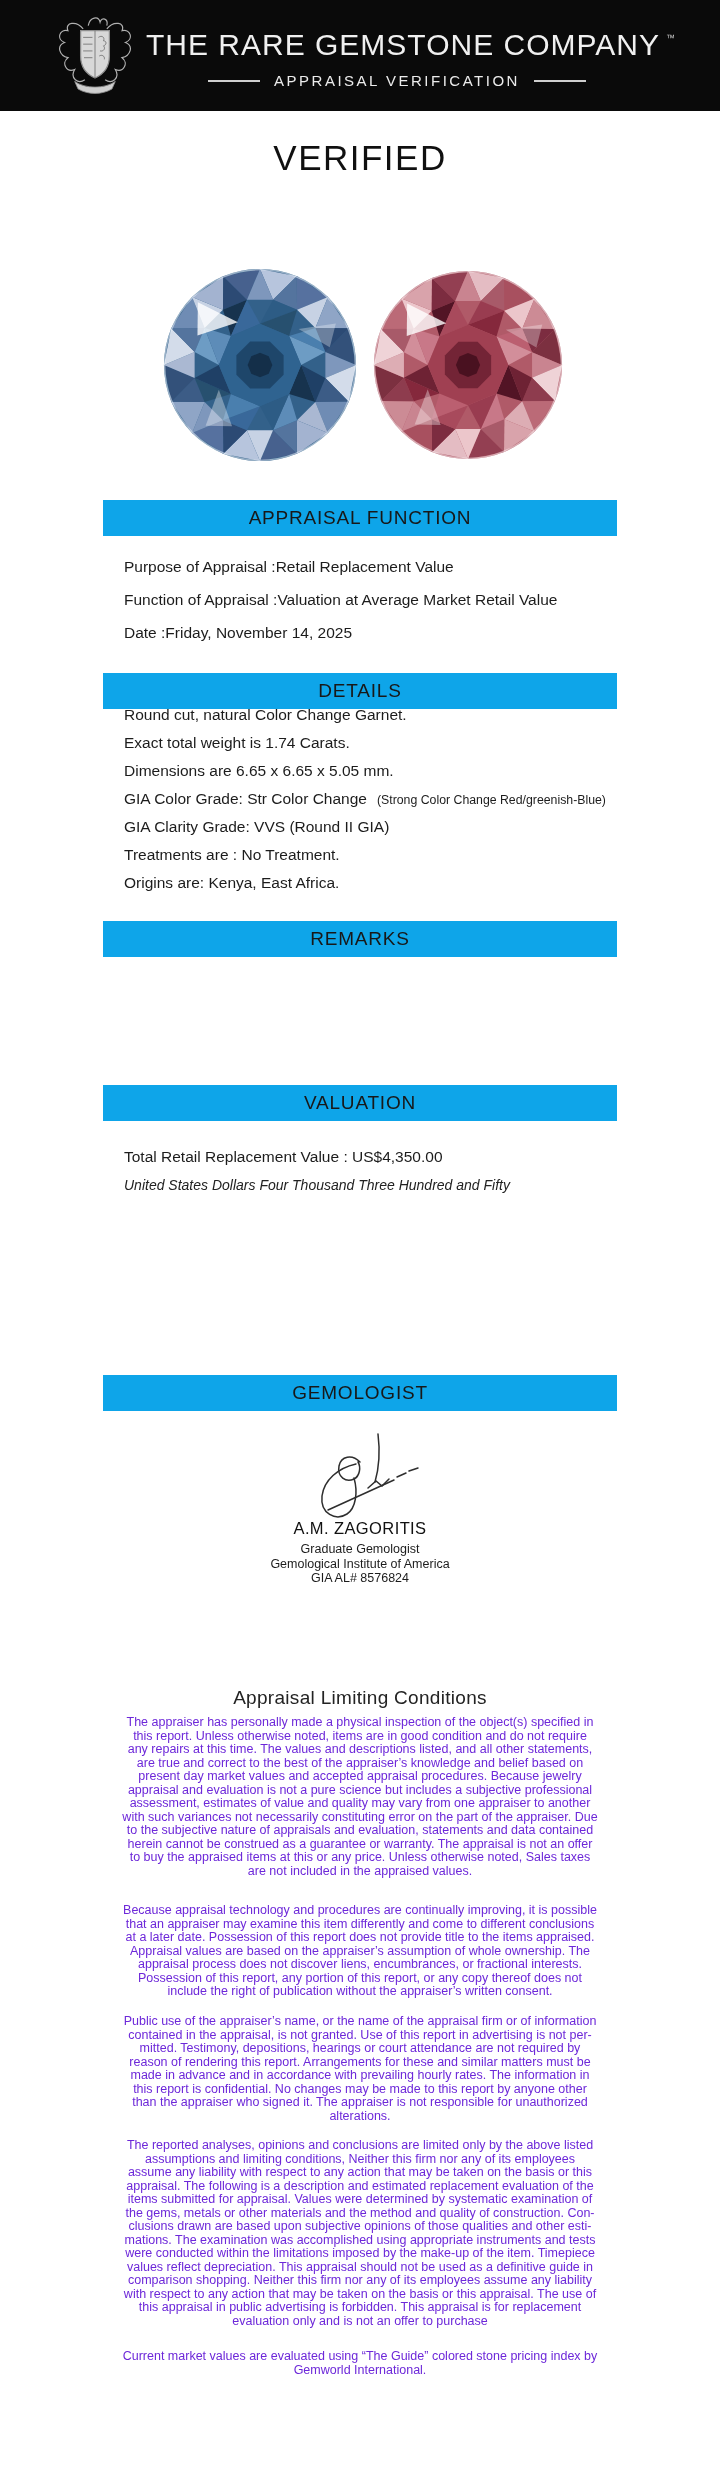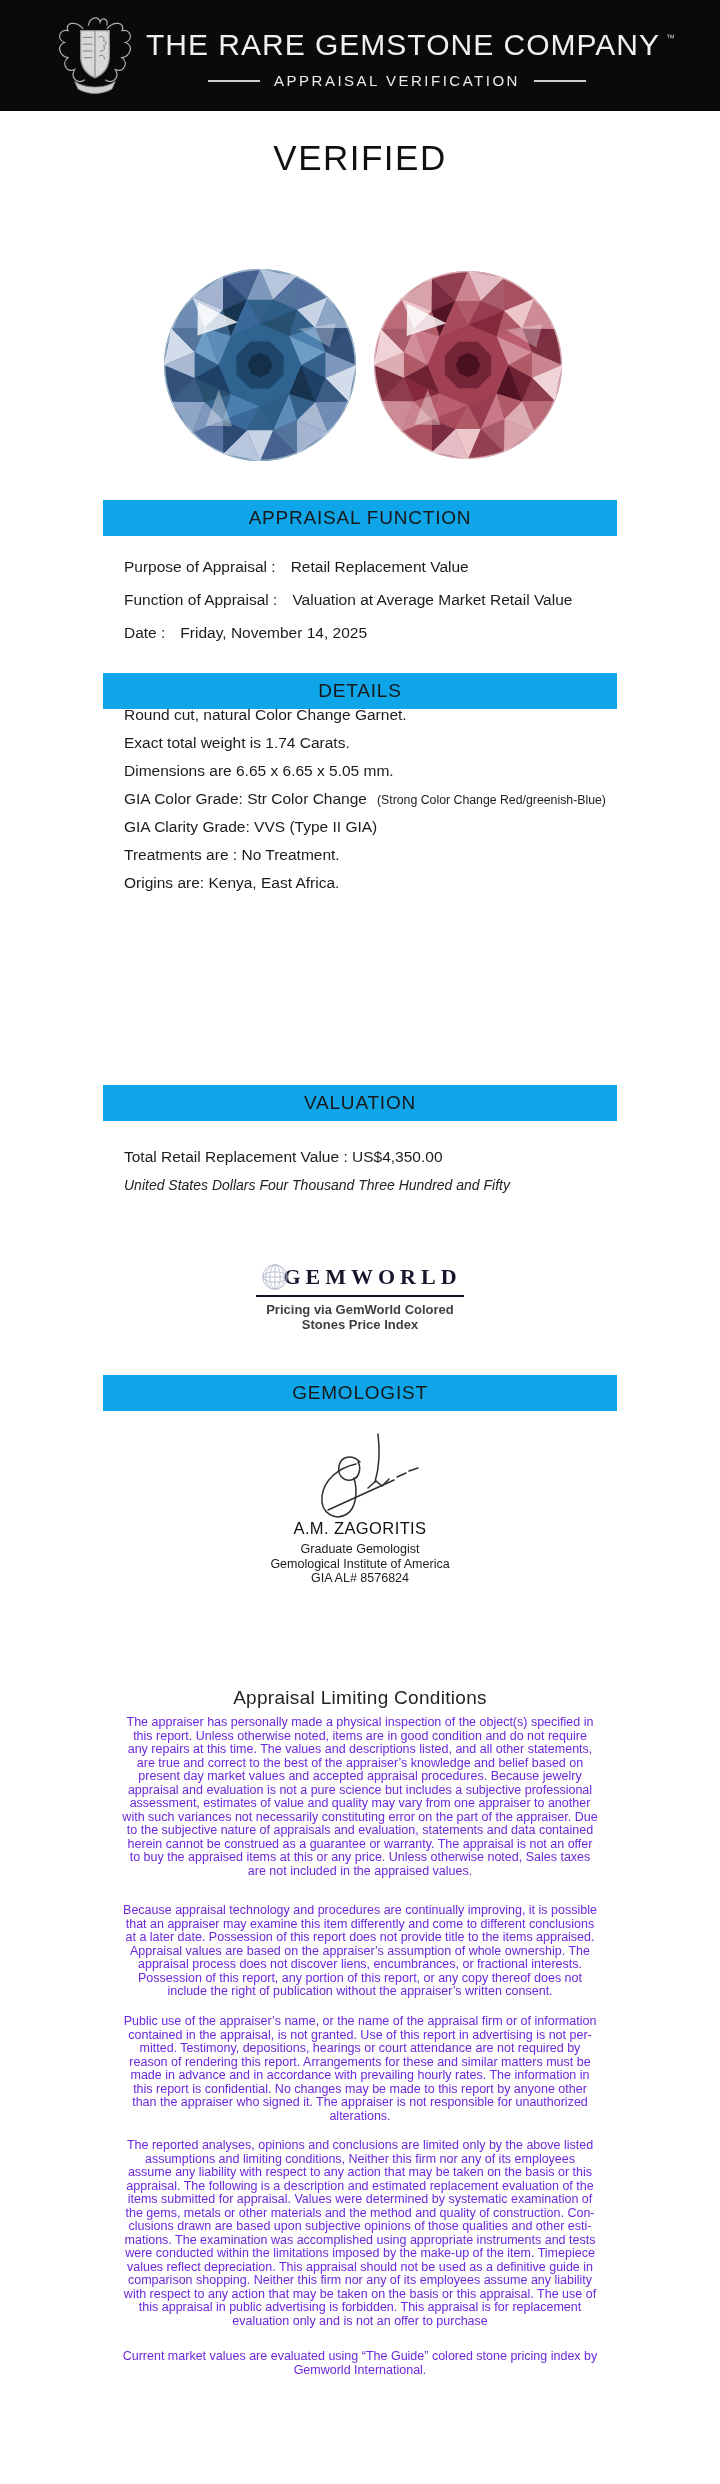--- a/index.html
+++ b/index.html
@@ -30,21 +30,21 @@
   .bar{position:absolute;left:103px;width:514px;height:36px;background:#0ea5e9;
        display:flex;align-items:center;justify-content:center;
        font-size:19px;letter-spacing:0.8px;color:#181818;}
   #bar-function{top:500px}
   #bar-details{top:673px}
   #bar-remarks{top:921px}
   #bar-valuation{top:1085px}
   #bar-gemologist{top:1375px}
 
   
-  .func-row{position:absolute;left:124px;font-size:15.5px;display:flex;gap:15px;white-space:nowrap;}
+  .func-row{position:absolute;left:124px;font-size:15.5px;display:flex;white-space:nowrap;}
   #func-0{top:558px} #func-1{top:591px} #func-2{top:624px}
 
   .detail-line{position:absolute;left:124px;font-size:15.5px;white-space:nowrap;}
   #det-0{top:706px} #det-1{top:734px} #det-2{top:762px} #det-3{top:790px}
   #det-4{top:818px} #det-5{top:846px} #det-6{top:874px}
   .note{font-size:12.3px;margin-left:10px;}
 
   .total-line{position:absolute;left:124px;top:1148px;font-size:15.5px;}
   .amount-words{position:absolute;left:124px;top:1177px;font-size:14px;font-style:italic;color:#222;}
 
@@ -242,47 +242,30 @@
     <span>Friday, November 14, 2025</span>
   </div>
 
   <div class="bar" id="bar-details">DETAILS</div>
   <div class="detail-line" id="det-0">Round cut, natural Color Change Garnet.</div>
   <div class="detail-line" id="det-1">Exact total weight is 1.74 Carats.</div>
   <div class="detail-line" id="det-2">Dimensions are 6.65 x 6.65 x 5.05 mm.</div>
   <div class="detail-line" id="det-3">
     <span>GIA Color Grade: Str Color Change</span><span class="note">(Strong Color Change Red/greenish-Blue)</span>
   </div>
-  <div class="detail-line" id="det-4">GIA Clarity Grade: VVS (Type II GIA)</div>
+  <div class="detail-line" id="det-4">GIA Clarity Grade: VVS (Round II GIA)</div>
   <div class="detail-line" id="det-5">Treatments are : No Treatment.</div>
   <div class="detail-line" id="det-6">Origins are: Kenya, East Africa.</div>
 
+  <div class="bar" id="bar-remarks">REMARKS</div>
 
   <div class="bar" id="bar-valuation">VALUATION</div>
   <div class="total-line">Total Retail Replacement Value : US$4,350.00</div>
   <div class="amount-words">United States Dollars Four Thousand Three Hundred and Fifty</div>
 
-  <div class="gemworld">
-    <div class="gw-row">
-      <svg class="gw-globe" width="34" height="34" viewBox="0 0 36 36">
-        <g fill="none" stroke="#a9aec2" stroke-width="1">
-          <circle cx="18" cy="18" r="13"></circle>
-          <ellipse cx="18" cy="18" rx="13" ry="5.5"></ellipse>
-          <ellipse cx="18" cy="18" rx="5.5" ry="13"></ellipse>
-          <ellipse cx="18" cy="18" rx="10" ry="13"></ellipse>
-          <line x1="5" y1="18" x2="31" y2="18"></line>
-          <line x1="18" y1="5" x2="18" y2="31"></line>
-        </g>
-      </svg>
-      <span class="gw-name">GEMWORLD</span>
-    </div>
-    <div class="gw-underline"></div>
-    <div class="gw-note">Pricing via GemWorld Colored
-Stones Price Index</div>
-  </div>
 
   <div class="bar" id="bar-gemologist">GEMOLOGIST</div>
   <svg class="signature" width="135" height="95" viewBox="0 0 135 95">
     <g fill="none" stroke="#2e2e2e" stroke-width="1.5" stroke-linecap="round">
       <path d="M82,6 C84,22 83,40 79,54"></path>
       <path d="M64,34 C56,26 45,28 43,38 C41,49 50,55 58,51 C64,48 65,39 62,34"></path>
       <path d="M60,36 C42,40 28,52 26,68 C24,86 40,93 51,86 C60,80 62,64 58,50"></path>
       <path d="M32,82 L98,52"></path>
       <path d="M72,60 L80,53 L86,58 L93,51"></path>
       <path d="M101,49 L110,45"></path>

